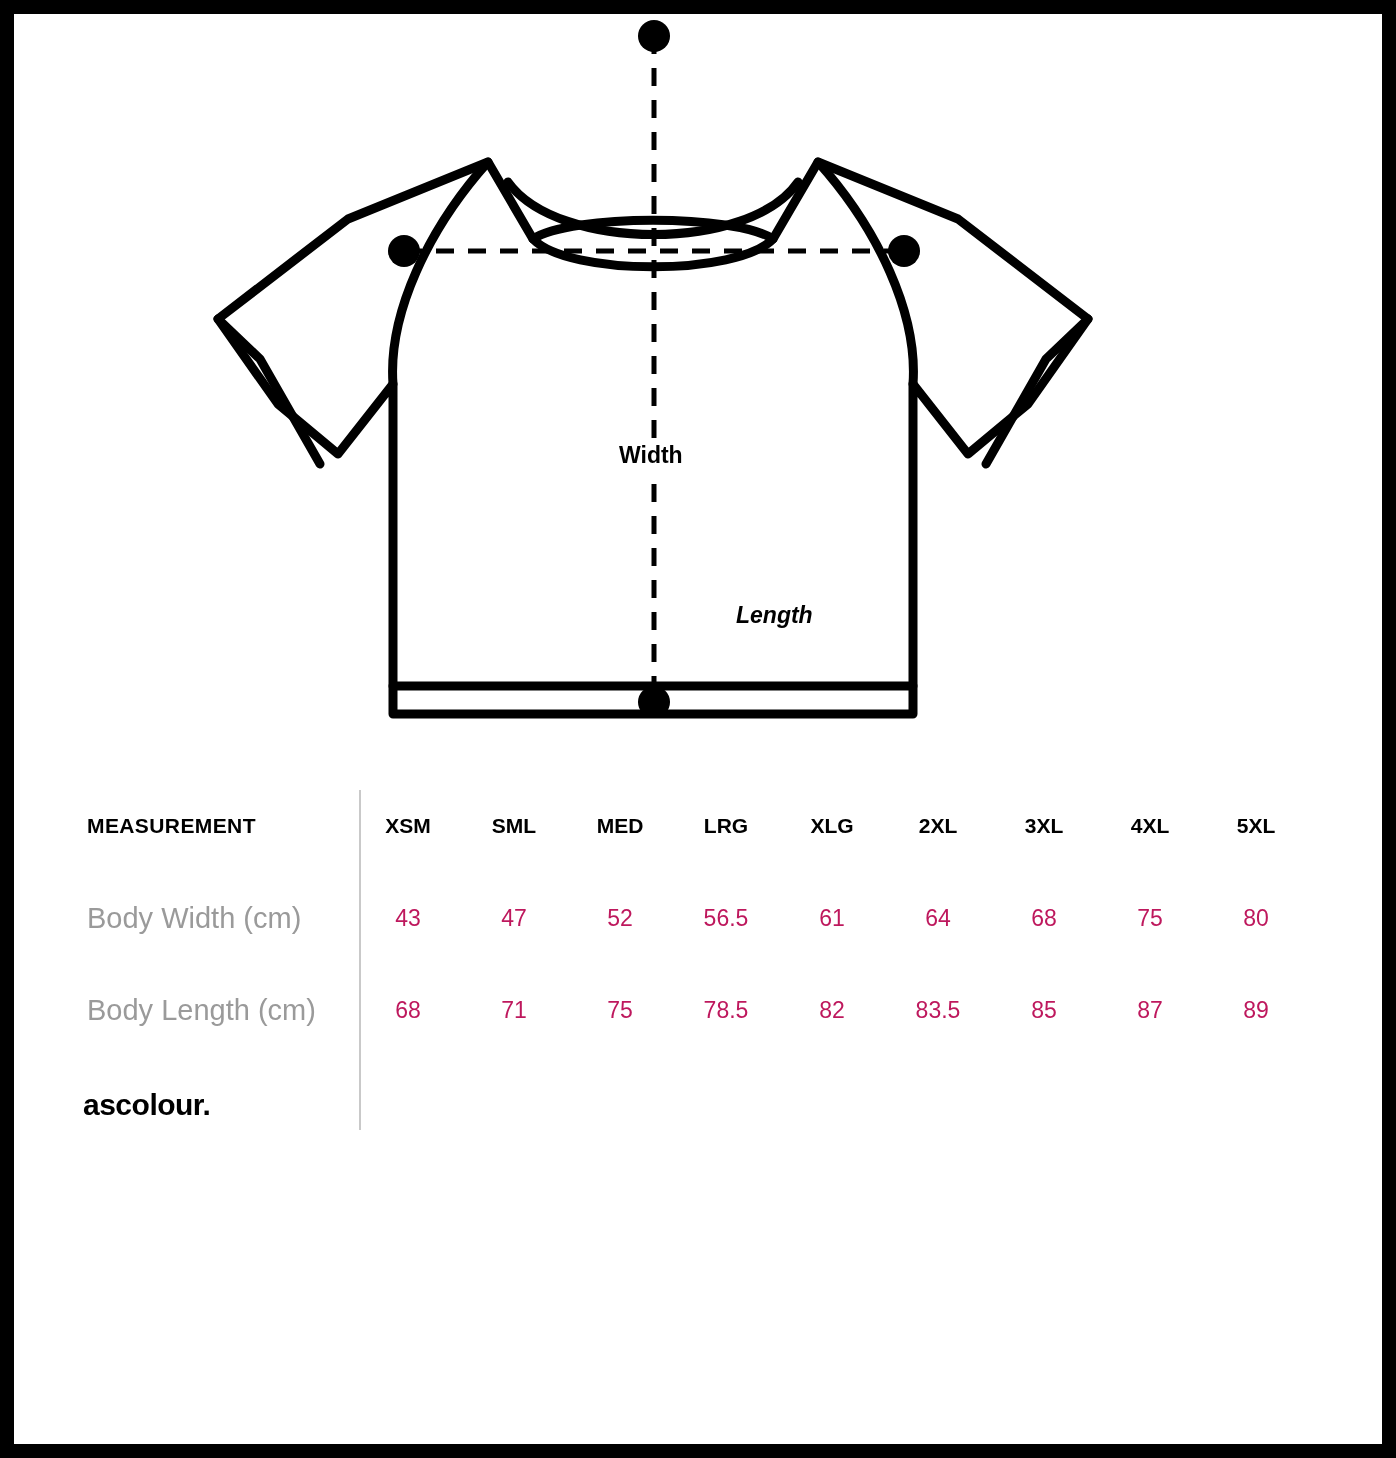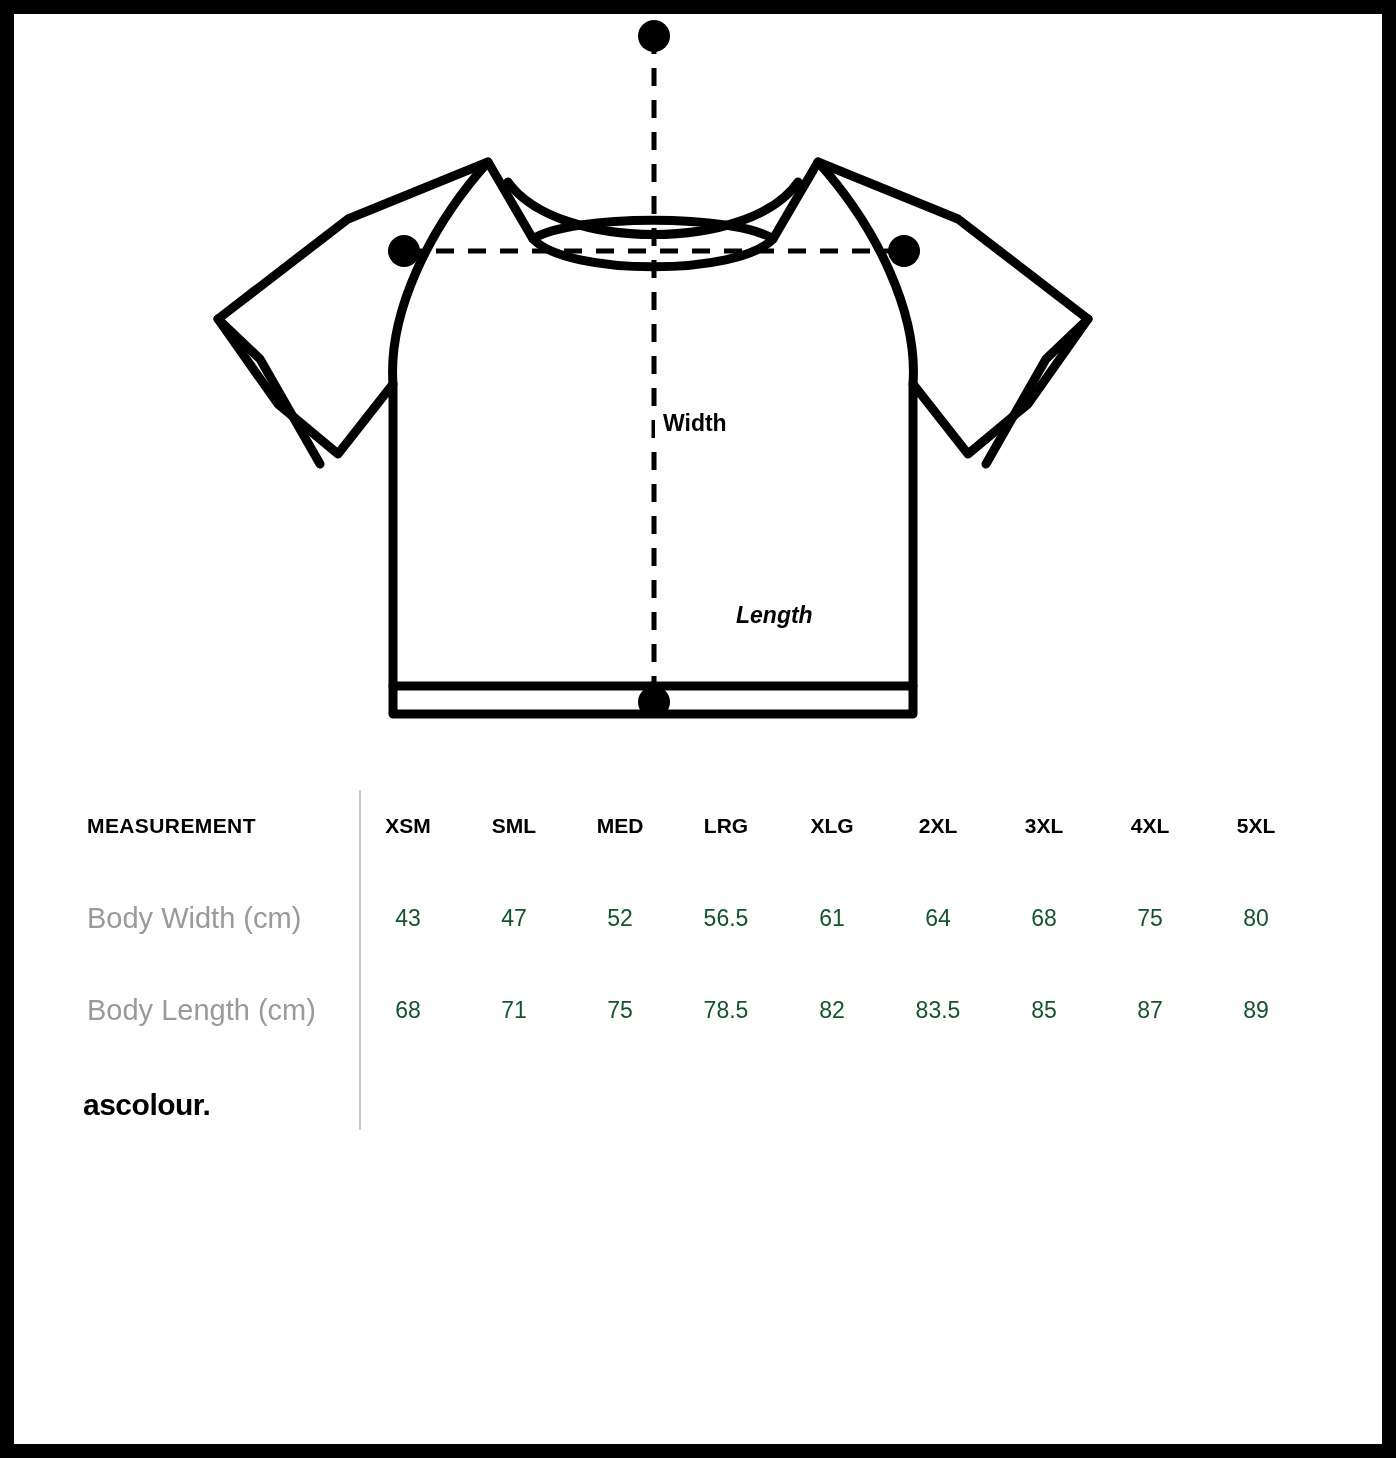--- a/index.html
+++ b/index.html
@@ -46,22 +46,21 @@
   .label-width, .label-length {
     position: absolute;
     font-size: 23px;
     font-weight: bold;
     color: #000000;
     background: #ffffff;
     padding: 2px 8px;
   }
   .label-width {
     left: 597px;
-    top: 394px;
-    margin-left: 44px;
+    top: 426px;
   }
   .label-length {
     left: 714px;
     top: 586px;
     font-style: italic;
   }
 
   
   .table-area {
     position: relative;
@@ -95,21 +94,21 @@
     color: #000000;
     font-size: 21px;
   }
   table.sizes td.row-label {
     text-align: left;
     color: #9a9a9a;
     font-size: 29px;
     padding-left: 8px;
   }
   table.sizes td.val {
-    color: #14532d;
+    color: #be185d;
     font-size: 23px;
   }
   
   .vline {
     position: absolute;
     left: 345px;
     top: 10px;
     width: 2px;
     height: 340px;
     background: #c9c9c9;

